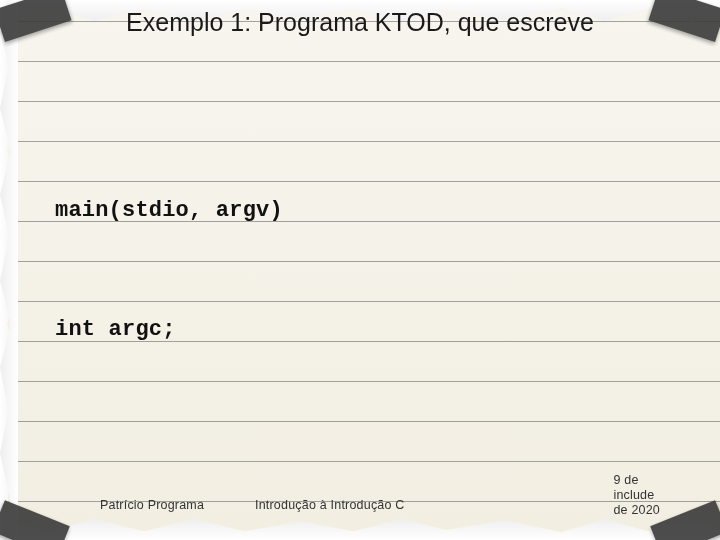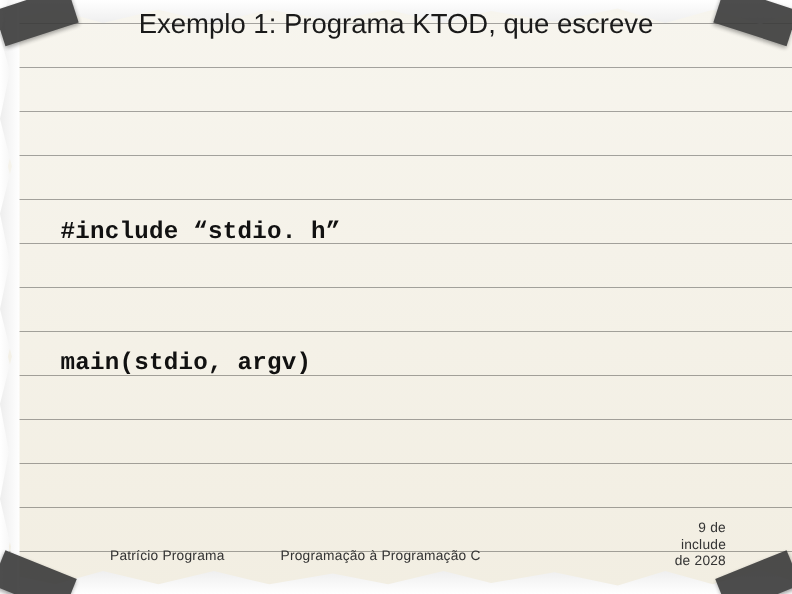--- a/index.html
+++ b/index.html
@@ -65,21 +65,21 @@
   }
   .code .l{display:block}
 
   .footer{
     position:absolute;left:100px;right:60px;
     bottom:28px;
     font-size:12.5px;color:#333;letter-spacing:.2px
   }
   .footer .author{position:absolute;left:0;bottom:0}
   .footer .course{position:absolute;left:155px;bottom:0}
-  .footer .date{position:absolute;right:0;bottom:-6px;text-align:right;line-height:1.2}
+  .footer .date{position:absolute;right:0;bottom:-6px;line-height:1.2}
 </style>
 </head>
 <body>
 
 <div class="stage">
   <div class="paper"></div>
   <div class="torn top"></div>
   <div class="torn bottom"></div>
   <div class="torn left"></div>
   <div class="torn right"></div>
@@ -87,33 +87,33 @@
   <div class="tape tl"></div>
   <div class="tape tr"></div>
   <div class="tape bl"></div>
   <div class="tape br"></div>
 
   <div class="title">
     <span>Exemplo 1: Programa KTOD, que escreve</span><br>
   </div>
 
   <div class="code">
-    <span class="l">#include “stdio. h”</span>
     <span class="l">main(stdio, argv)</span>
+    <span class="l">int argc;</span>
     
     
     
     
     
     
     
   </div>
 
   <div class="footer">
     <span class="author">Patrício Programa</span>
-    <span class="course">Programação à Programação C</span>
+    <span class="course">Introdução à Introdução C</span>
     <span class="date">
       <span>9 de</span><br>
       <span>include</span><br>
-      <span>de 2028</span>
+      <span>de 2020</span>
     </span>
   </div>
 </div>
 
 </body></html>

